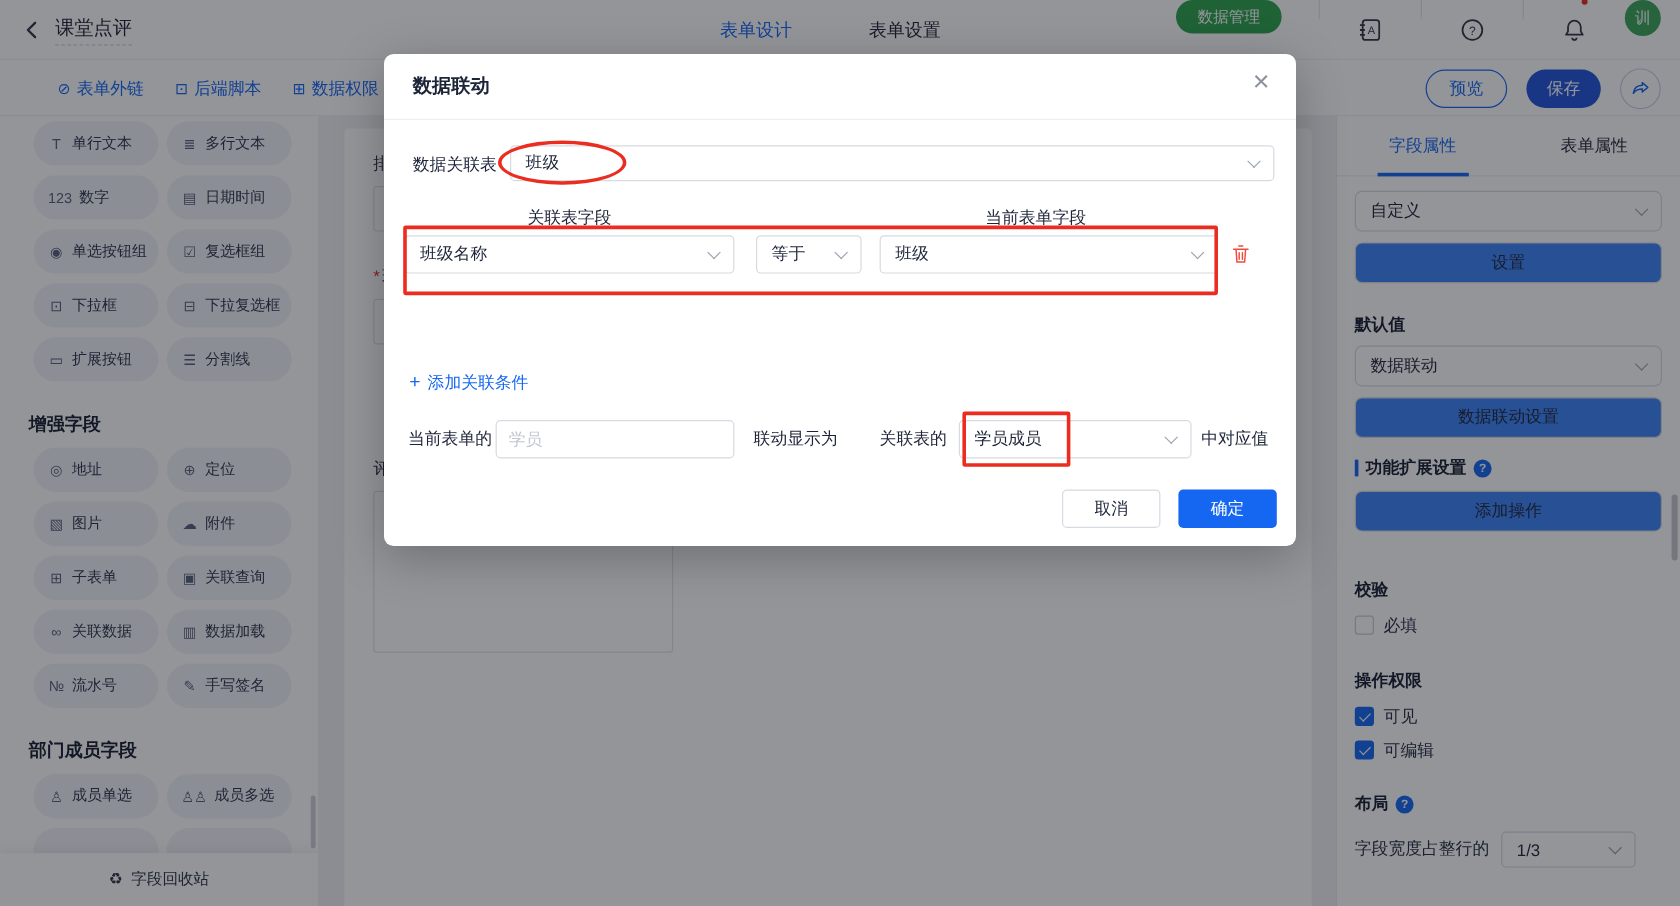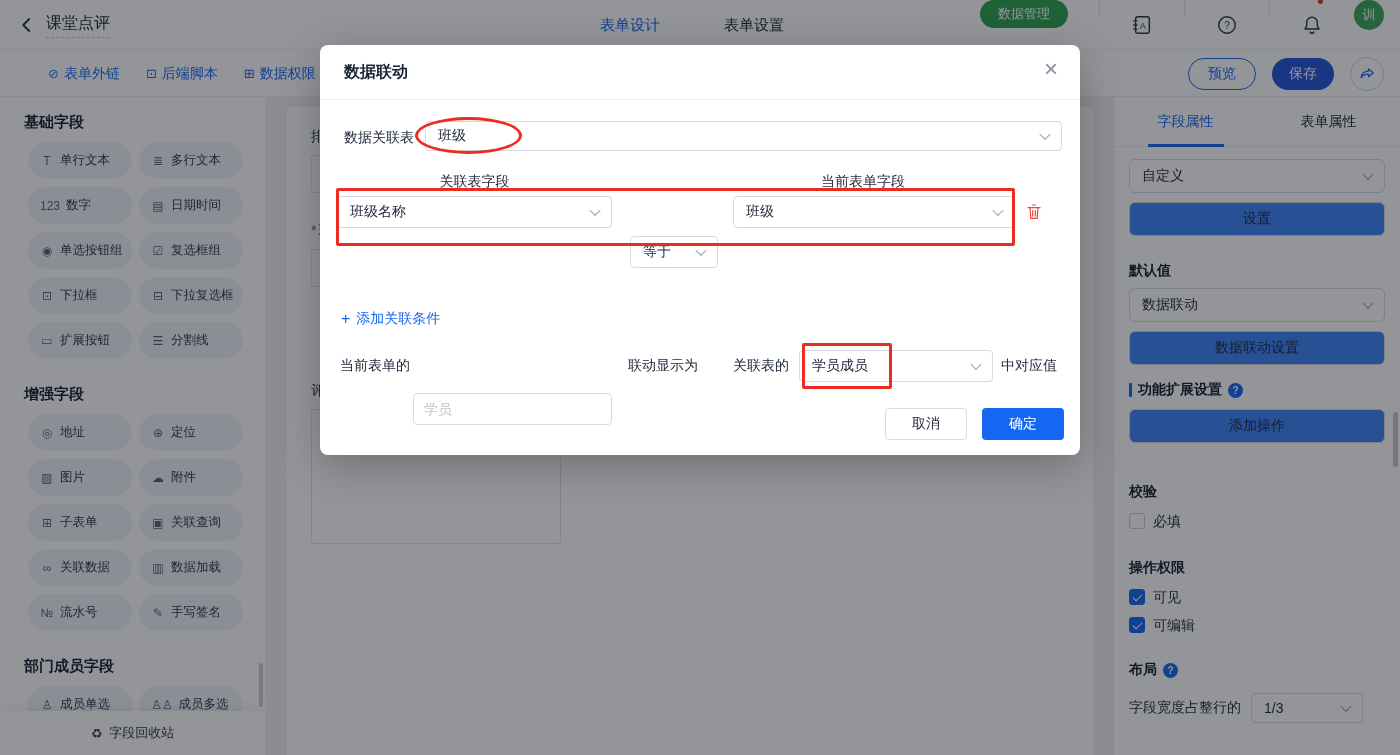--- a/index.html
+++ b/index.html
@@ -74,27 +74,27 @@
 .overlay{position:absolute;inset:0;background:rgba(17,20,28,0.45);z-index:40;}
 .modal{position:absolute;left:320px;top:45px;width:760px;height:410px;background:#fff;border-radius:8px;z-index:50;box-shadow:0 10px 40px rgba(0,0,0,.25);font-size:14px;color:var(--txt);}
 .m-head{height:55px;border-bottom:1px solid #edeff3;display:flex;align-items:center;padding:0 24px;font-size:16px;font-weight:bold;}
 .m-close{position:absolute;right:22px;top:12px;font-size:24px;color:#8b919e;cursor:pointer;font-weight:normal;line-height:1;}
 .m-abs{position:absolute;}
 .m-linklabel{left:24px;top:84px;}
 .m-linksel{left:105px;top:76px;width:637px;height:30px;}
 .m-h-left{left:17px;top:128px;width:275px;text-align:center;}
 .m-h-right{left:402px;top:128px;width:282px;text-align:center;}
 .m-sel1{left:17px;top:151px;width:275px;height:32px;}
-.m-sel2{left:310px;top:151px;width:88px;height:32px;margin-top:40px;}
+.m-sel2{left:310px;top:151px;width:88px;height:32px;}
 .m-sel3{left:413px;top:151px;width:282px;height:32px;}
 .m-trash{left:706px;top:158px;cursor:pointer;}
 .m-add{left:21px;top:265px;color:var(--blue);display:flex;gap:6px;align-items:center;cursor:pointer;}
 .m-add .plus{font-size:16px;line-height:1;}
 .m-cur{left:20px;top:312px;}
-.m-input{left:93px;top:305px;width:199px;height:32px;border:1px solid var(--bd);border-radius:4px;padding:0 10px;font-size:14px;color:var(--txt);outline:none;margin-top:43px;}
+.m-input{left:93px;top:305px;width:199px;height:32px;border:1px solid var(--bd);border-radius:4px;padding:0 10px;font-size:14px;color:var(--txt);outline:none;}
 .m-input::placeholder{color:#c2c6cf;}
 .m-mid{left:308px;top:312px;}
 .m-rel{left:413px;top:312px;}
 .m-sel4{left:479px;top:305px;width:194px;height:32px;}
 .m-suffix{left:681px;top:312px;}
 .btn{position:absolute;display:flex;align-items:center;justify-content:center;border-radius:4px;font-size:14px;cursor:pointer;width:82px;height:32px;}
 .m-cancel{left:565px;top:363px;border:1px solid var(--bd);background:#fff;color:var(--txt);}
 .m-confirm{left:662px;top:363px;background:var(--blue);color:#fff;}
 .ann{position:absolute;border:3px solid var(--red);pointer-events:none;z-index:60;}
 .ann-ellipse{left:95px;top:72px;width:107px;height:37px;border-radius:50%;}
@@ -172,21 +172,20 @@
           <path d="M13.5 5.5 20 11l-6.5 5.5v-3.6C8 12.9 5 14.8 3 18c.6-5.6 4.5-9.2 10.5-9.4Z"></path>
         </svg>
       </span>
     </div>
   </div>
 
   <div class="main">
 
     <div class="sidebar">
       <div id="sidebar-sections">
-          <div class="sec-title">基础字段</div>
           <div class="fgrid">
             <div class="pill">
               <span class="ic">T</span>
               <span>单行文本</span>
             </div>
             <div class="pill">
               <span class="ic">≣</span>
               <span>多行文本</span>
             </div>
             <div class="pill">

